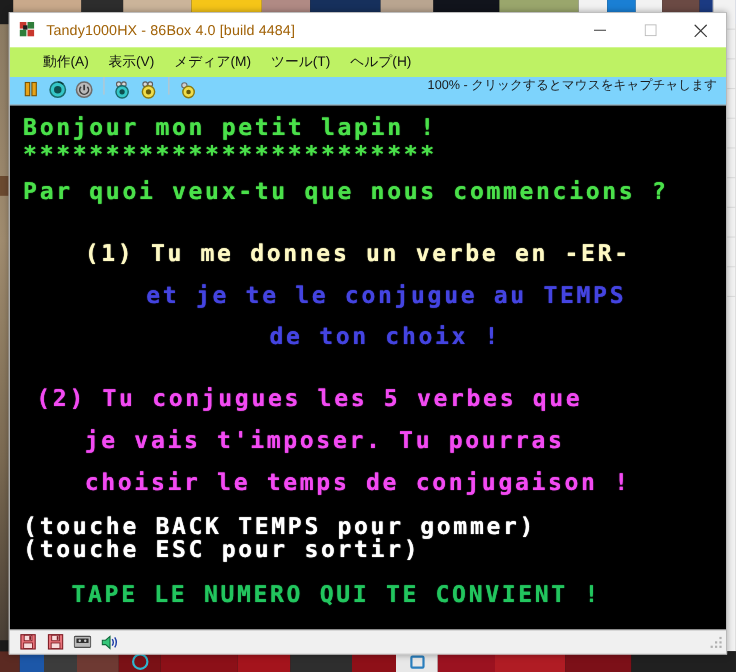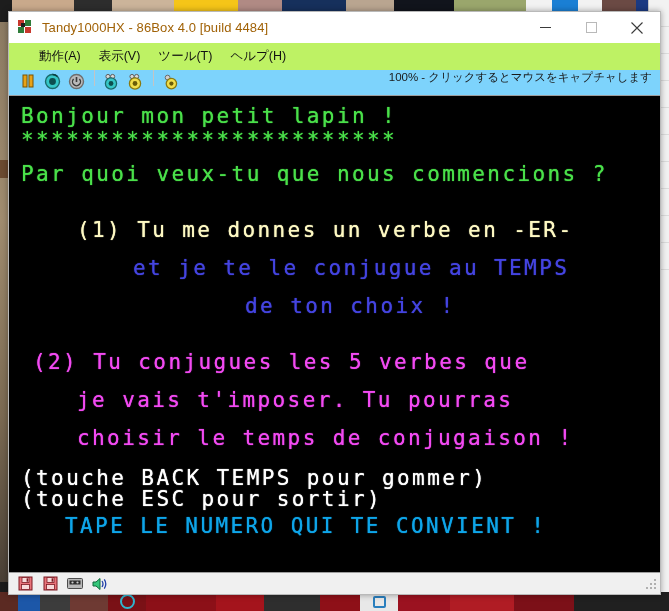--- a/index.html
+++ b/index.html
@@ -125,21 +125,21 @@
     flex: 1 1 auto;
     background: #000;
     position: relative;
     overflow: hidden;
     font-family: "DejaVu Sans Mono", "Liberation Mono", monospace;
   }
   .dosline {
     position: absolute;
     left: 0;
     white-space: pre;
-    font-weight: normal;
+    font-weight: bold;
     font-size: 21px;
     letter-spacing: 2.4px;
     line-height: 21px;
     text-shadow: 0 0 1px currentColor;
   }
 
   
   #statusbar {
     height: 22px; flex: 0 0 22px;
     background: #f0f0f0;
@@ -246,20 +246,21 @@
         <svg width="12" height="12" viewBox="0 0 12 12">
             <path d="M0.5 0.5 L11.5 11.5 M11.5 0.5 L0.5 11.5" stroke="currentColor" stroke-width="1.1"></path>
           </svg>
       </div>
     </div>
   </div>
 
   <div id="menubar">
       <div class="menuitem">動作(A)</div>
       <div class="menuitem">表示(V)</div>
+      <div class="menuitem">メディア(M)</div>
       <div class="menuitem">ツール(T)</div>
       <div class="menuitem">ヘルプ(H)</div>
     </div>
 
   <div id="toolbar">
     <div class="tbicon">
       <svg width="16" height="16" viewBox="0 0 16 16">
         <rect x="3" y="2" width="4" height="12" fill="#e8a317" stroke="#7a5200" stroke-width="1"></rect>
         <rect x="9" y="2" width="4" height="12" fill="#e8a317" stroke="#7a5200" stroke-width="1"></rect>
       </svg>
@@ -311,21 +312,21 @@
       <div class="dosline" style="left: 12px; top: 34px; color: rgb(74, 224, 74);">*************************</div>
       <div class="dosline" style="left: 12px; top: 68px; color: rgb(74, 224, 74);">Par quoi veux-tu que nous commencions ?</div>
       <div class="dosline" style="left: 68px; top: 124px; color: #fef9c3;">(1) Tu me donnes un verbe en -ER-</div>
       <div class="dosline" style="left: 124px; top: 162px; color: rgb(68, 68, 224);">et je te le conjugue au TEMPS</div>
       <div class="dosline" style="left: 236px; top: 200px; color: rgb(68, 68, 224);">de ton choix !</div>
       <div class="dosline" style="left: 24px; top: 256px; color: rgb(242, 74, 242);">(2) Tu conjugues les 5 verbes que</div>
       <div class="dosline" style="left: 68px; top: 294px; color: rgb(242, 74, 242);">je vais t'imposer. Tu pourras</div>
       <div class="dosline" style="left: 68px; top: 332px; color: rgb(242, 74, 242);">choisir le temps de conjugaison !</div>
       <div class="dosline" style="left: 12px; top: 372px; color: rgb(255, 255, 255);">(touche BACK TEMPS pour gommer)</div>
       <div class="dosline" style="left: 12px; top: 393px; color: rgb(255, 255, 255);">(touche ESC pour sortir)</div>
-      <div class="dosline" style="left: 56px; top: 420px; color: #0ea5e9;">TAPE LE NUMERO QUI TE CONVIENT !</div>
+      <div class="dosline" style="left: 56px; top: 434px; color: #22c55e;">TAPE LE NUMERO QUI TE CONVIENT !</div>
     </div>
 
   <div id="statusbar">
     <div class="sbicon">
       <svg width="15" height="15" viewBox="0 0 15 15">
         <rect x="1" y="1" width="13" height="13" fill="#e8747b" stroke="#7d1a22" stroke-width="1"></rect>
         <rect x="4" y="1.5" width="7" height="5" fill="#f7dada" stroke="#7d1a22" stroke-width="0.8"></rect>
         <rect x="8.6" y="2.3" width="1.6" height="3.4" fill="#7d1a22"></rect>
         <rect x="3.5" y="8.5" width="8" height="5" fill="#f7dada" stroke="#7d1a22" stroke-width="0.8"></rect>
       </svg>

